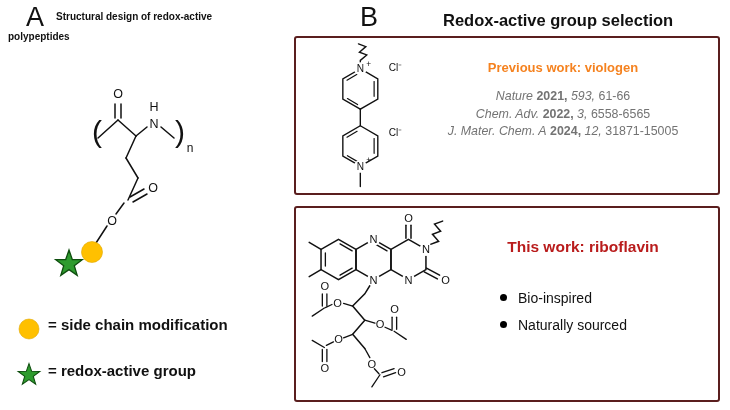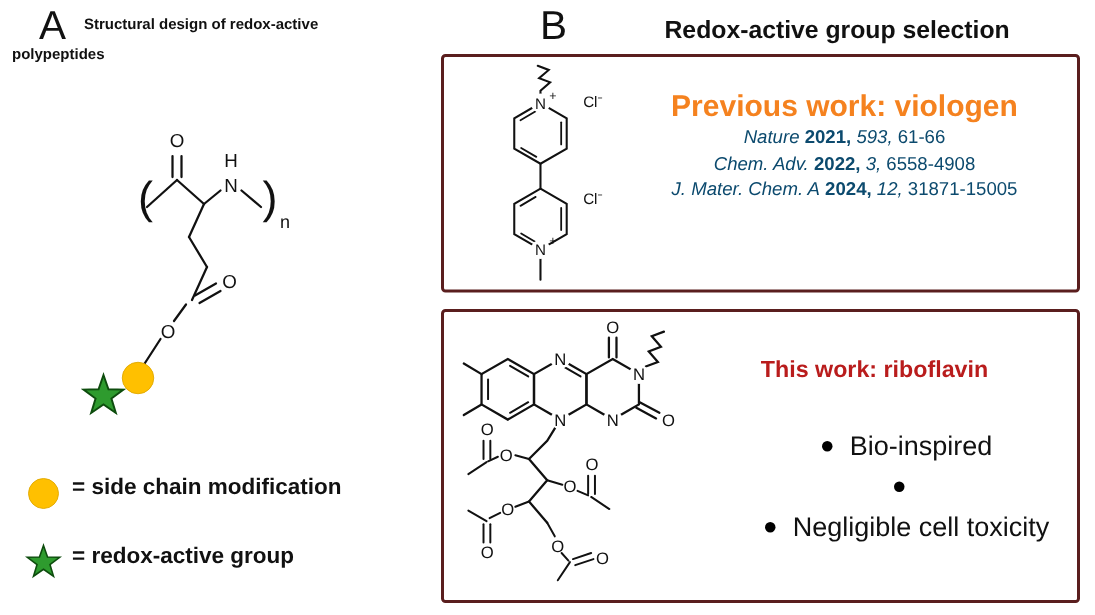--- a/index.html
+++ b/index.html
@@ -14,25 +14,25 @@
   #panelB-title{left:397px;top:10px;font-size:16.5px;margin-left:46px;}
   .redbox{
     position:absolute;left:294px;width:426px;background:#fff;
     border:2.5px solid #5a1e1e;border-radius:3px;box-sizing:border-box;
   }
   #box-previous{top:36px;height:159px;}
   #box-current{top:206px;height:196px;}
   .box-textcol{position:absolute;text-align:center;}
   #prev-col{left:118px;right:6px;top:22px;}
   #cur-col{left:160px;right:8px;top:30px;}
-  .heading-orange{color:#f5821f;font-weight:700;font-size:20px;}
+  .heading-orange{color:#f5821f;font-weight:700;font-size:13px;}
   .heading-green{color:#b91c1c;font-weight:700;font-size:15.5px;}
-  .ref-list{font-size:12.4px;line-height:17.5px;color:#0c4a6e;}
+  .ref-list{margin-top:13px;font-size:12.4px;line-height:17.5px;color:#737373;}
   .bullet-list{margin-top:28px;text-align:left;padding-left:44px;}
-  .bullet-row{display:flex;align-items:center;height:27px;font-size:18px;justify-content:center;}
+  .bullet-row{display:flex;align-items:center;height:27px;font-size:14px;}
   .bullet-dot{width:7px;height:7px;background:#000;border-radius:50%;
     display:inline-block;margin-right:11px;flex:none;}
   .legend-row{position:absolute;left:16px;display:flex;align-items:flex-start;}
   .legend-row .txt{font-weight:700;font-size:15px;margin-left:6px;}
   svg text{font-family:"Liberation Sans",sans-serif;fill:#111;}
   svg .atom{font-size:11px;text-anchor:middle;}
   svg .atom12{font-size:12.5px;text-anchor:middle;}
   svg .charge{font-size:9px;text-anchor:middle;}
   svg .paren{font-size:30px;text-anchor:middle;font-weight:400;}
   svg .sub{font-size:12px;text-anchor:middle;}
@@ -127,21 +127,21 @@
       <div class="ref">
         <i>Nature</i>
         <b>2021,</b>
         <i>593,</i>
         <span>61-66</span>
       </div>
       <div class="ref">
         <i>Chem. Adv.</i>
         <b>2022,</b>
         <i>3,</i>
-        <span>6558-4908</span>
+        <span>6558-6565</span>
       </div>
       <div class="ref">
         <i>J. Mater. Chem. A</i>
         <b>2024,</b>
         <i>12,</i>
         <span>31871-15005</span>
       </div>
     </div>
   </div>
 </div>
@@ -207,20 +207,17 @@
   </svg>
   <div class="box-textcol" id="cur-col">
     <div class="heading-green">This work: riboflavin</div>
     <div class="bullet-list">
       <div class="bullet-row">
         <span class="bullet-dot"></span>
         <span>Bio-inspired</span>
       </div>
       <div class="bullet-row">
         <span class="bullet-dot"></span>
-      </div>
-      <div class="bullet-row">
-        <span class="bullet-dot"></span>
-        <span>Negligible cell toxicity</span>
+        <span>Naturally sourced</span>
       </div>
     </div>
   </div>
 </div>
 
 </body></html>

